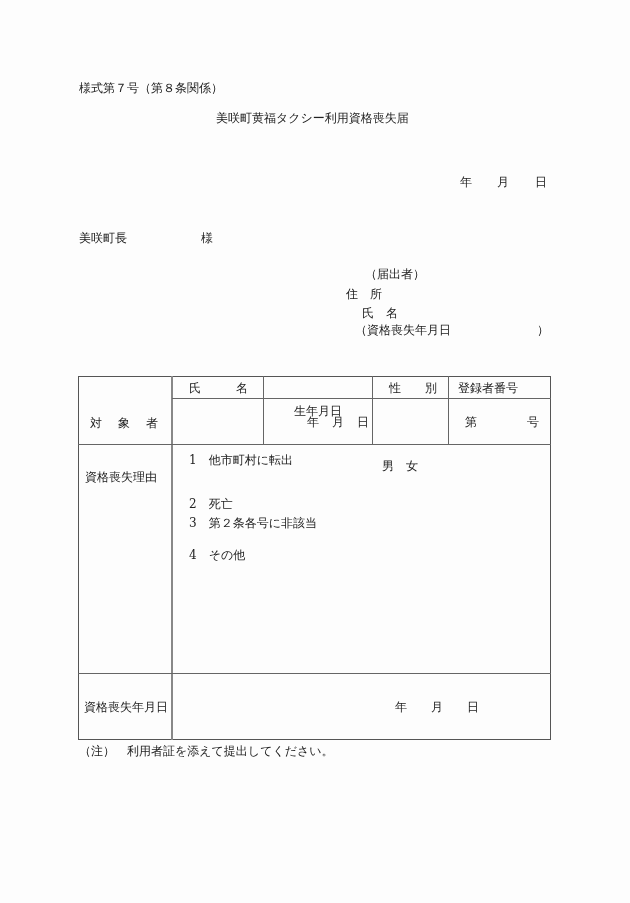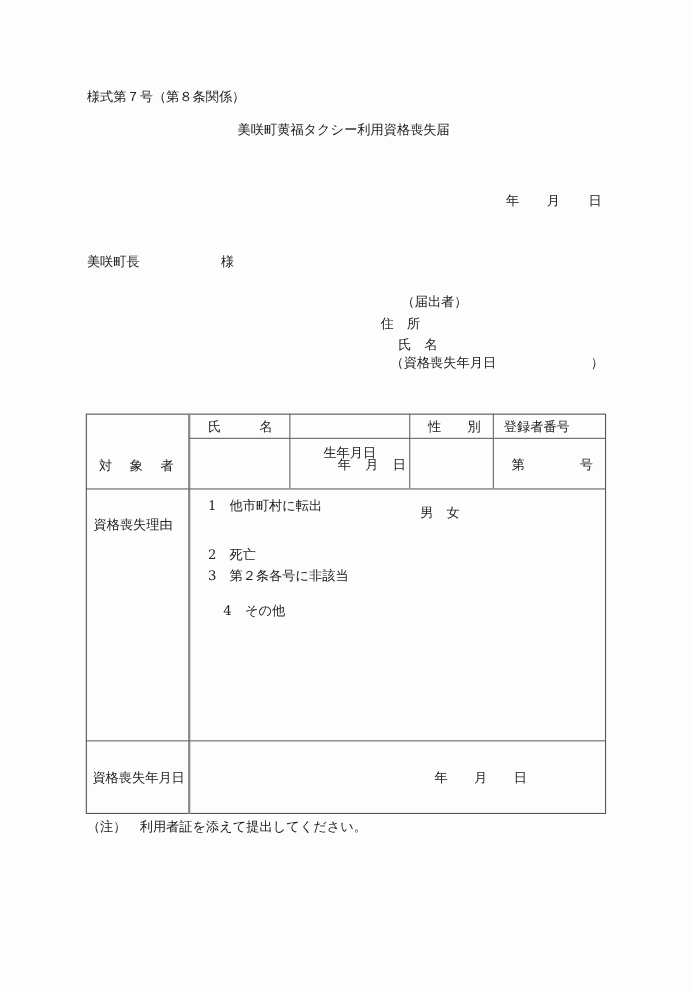--- a/index.html
+++ b/index.html
@@ -68,21 +68,21 @@
 <div>
   <div class="abs" style="left:189px;top:453px;">
     <span>1</span><span style="display:inline-block;width:12px"></span><span>他市町村に転出</span>
   </div>
   <div class="abs" style="left:189px;top:485px;margin-top:12px;">
     <span>2</span><span style="display:inline-block;width:12px"></span><span>死亡</span>
   </div>
   <div class="abs" style="left:189px;top:516px;">
     <span>3</span><span style="display:inline-block;width:12px"></span><span>第２条各号に非該当</span>
   </div>
-  <div class="abs" style="left:203px;top:548px;">
+  <div class="abs" style="left:189px;top:548px;">
     <span>4</span><span style="display:inline-block;width:12px"></span><span>その他</span>
   </div>
 </div>
 
 <div class="abs" style="left:84px;top:700px;">資格喪失年月日</div>
 <span class="abs" style="left:395px;top:700px;">年</span>
 <span class="abs" style="left:431px;top:700px;">月</span>
 <span class="abs" style="left:467px;top:700px;">日</span>
 
 <div class="abs" style="left:79px;top:744px;">（注）　利用者証を添えて提出してください。</div>

